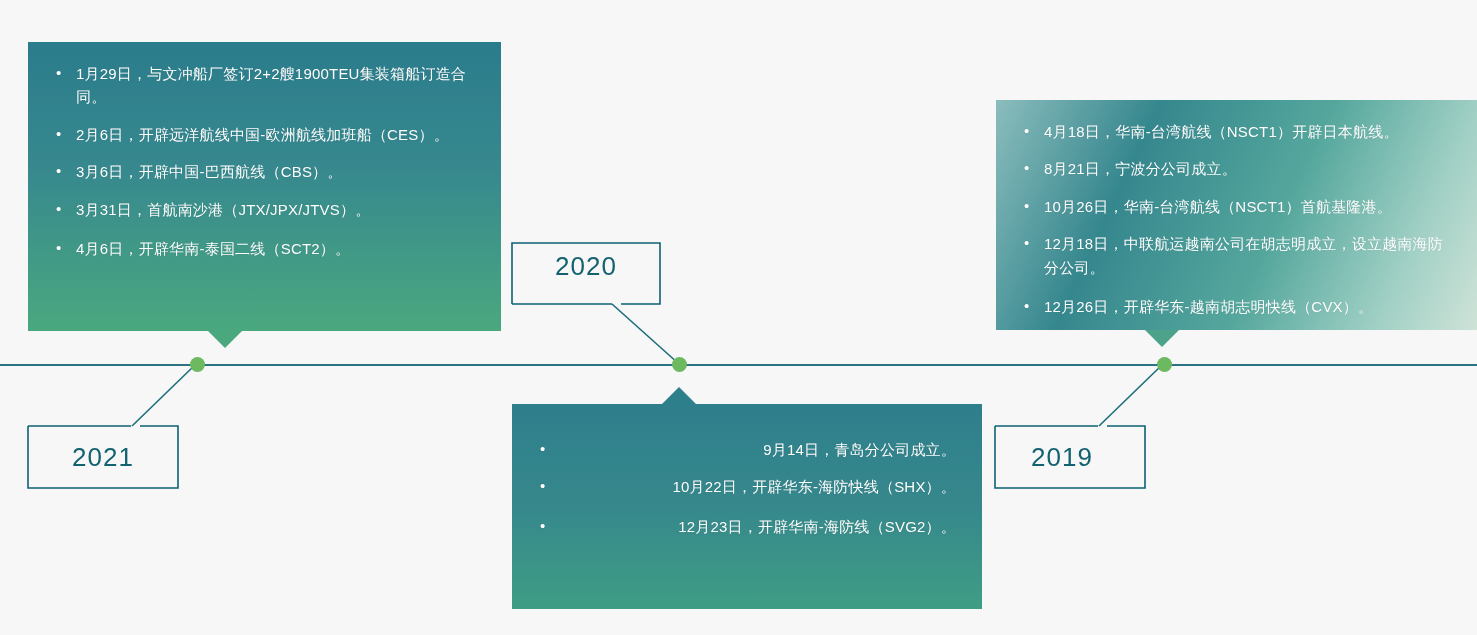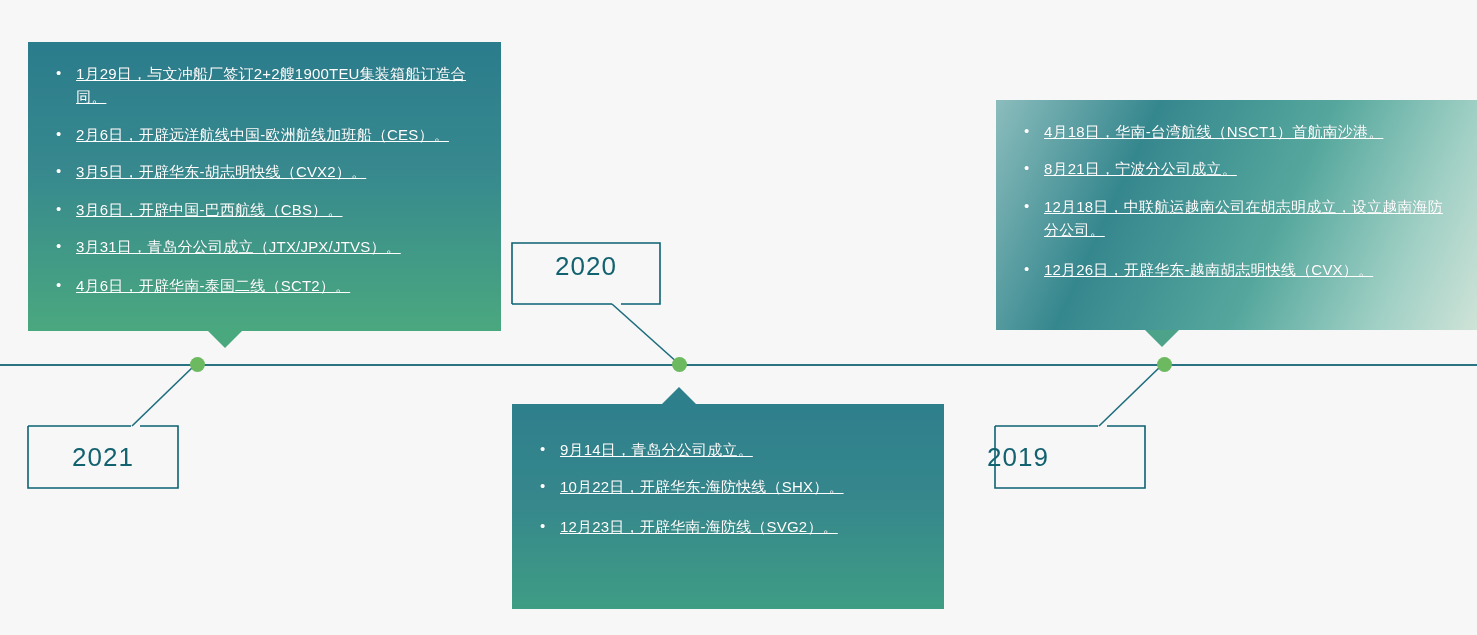--- a/index.html
+++ b/index.html
@@ -41,21 +41,20 @@
   .node-dot.n2021 { left: 190px; }
   .node-dot.n2020 { left: 672px; }
   .node-dot.n2019 { left: 1157px; }
 
   
   .card {
     position: absolute;
     box-sizing: border-box;
     color: #ffffff;
     padding: 20px 26px 22px 26px;
-    text-decoration: underline;
   }
   .card ul {
     margin: 0;
     padding: 0;
     list-style: none;
   }
   .card li {
     position: relative;
     padding-left: 22px;
     margin: 0 0 14px 0;
@@ -80,24 +79,25 @@
     left: 28px;
     top: 42px;
     width: 473px;
     height: 289px;
     background: linear-gradient(180deg, #2b7c8c 0%, #37898e 45%, #4aa87f 100%);
   }
   
   .card-2020 {
     left: 512px;
     top: 404px;
-    width: 432px;
+    width: 470px;
     height: 205px;
     padding-top: 34px;
     background: linear-gradient(180deg, #2e7f8c 0%, #36888c 50%, #3f9d84 100%);
+    text-align: right;
   }
   
   .card-2019 {
     left: 996px;
     top: 100px;
     width: 481px;
     height: 230px;
     background: linear-gradient(115deg, #2b7c8c 0%, #39909090 0%, #35878e 28%, #55a79d 58%, #9fcfc4 82%, #cfe3d8 100%);
   }
 
@@ -134,21 +134,21 @@
     box-sizing: border-box;
     color: #13626f;
     font-size: 26px;
     letter-spacing: 1px;
     display: flex;
     align-items: center;
     justify-content: center;
   }
   .year-box .year-text { position: relative; z-index: 2; }
   .year-2021 { left: 28px; top: 426px; width: 150px; height: 62px; }
-  .year-2019 { left: 951px; top: 426px; width: 134px; height: 62px; }
+  .year-2019 { left: 995px; top: 426px; width: 134px; height: 62px; }
   .year-2020 { left: 512px; top: 243px; width: 148px; height: 46px; border-radius: 11px; }
 
   
   #connectors {
     position: absolute;
     left: 0; top: 0;
     width: 1477px;
     height: 635px;
     pointer-events: none;
   }
@@ -185,41 +185,41 @@
   </svg>
 
   <div class="node-dot n2021"></div>
   <div class="node-dot n2020"></div>
   <div class="node-dot n2019"></div>
 
   <div class="card card-2021">
     <ul>
       <li>1月29日，与文冲船厂签订2+2艘1900TEU集装箱船订造合同。</li>
       <li>2月6日，开辟远洋航线中国-欧洲航线加班船（CES）。</li>
-      <li>3月5日，开辟华东-胡志明快线（CVX2）。</li>
       <li>3月6日，开辟中国-巴西航线（CBS）。</li>
-      <li>3月31日，青岛分公司成立（JTX/JPX/JTVS）。</li>
+      <li>3月31日，首航南沙港（JTX/JPX/JTVS）。</li>
       <li>4月6日，开辟华南-泰国二线（SCT2）。</li>
     </ul>
     <div class="notch-down"></div>
   </div>
 
   <div class="card card-2020">
     <div class="notch-up"></div>
     <ul>
       <li>9月14日，青岛分公司成立。</li>
       <li>10月22日，开辟华东-海防快线（SHX）。</li>
       <li>12月23日，开辟华南-海防线（SVG2）。</li>
     </ul>
   </div>
 
   <div class="card card-2019">
     <ul>
-      <li>4月18日，华南-台湾航线（NSCT1）首航南沙港。</li>
+      <li>4月18日，华南-台湾航线（NSCT1）开辟日本航线。</li>
       <li>8月21日，宁波分公司成立。</li>
+      <li>10月26日，华南-台湾航线（NSCT1）首航基隆港。</li>
       <li>12月18日，中联航运越南公司在胡志明成立，设立越南海防分公司。</li>
       <li>12月26日，开辟华东-越南胡志明快线（CVX）。</li>
     </ul>
     <div class="notch-down"></div>
   </div>
 
   <div class="year-box year-2021">
     <span class="year-text">2021</span>
   </div>
   <div class="year-box year-2020">

